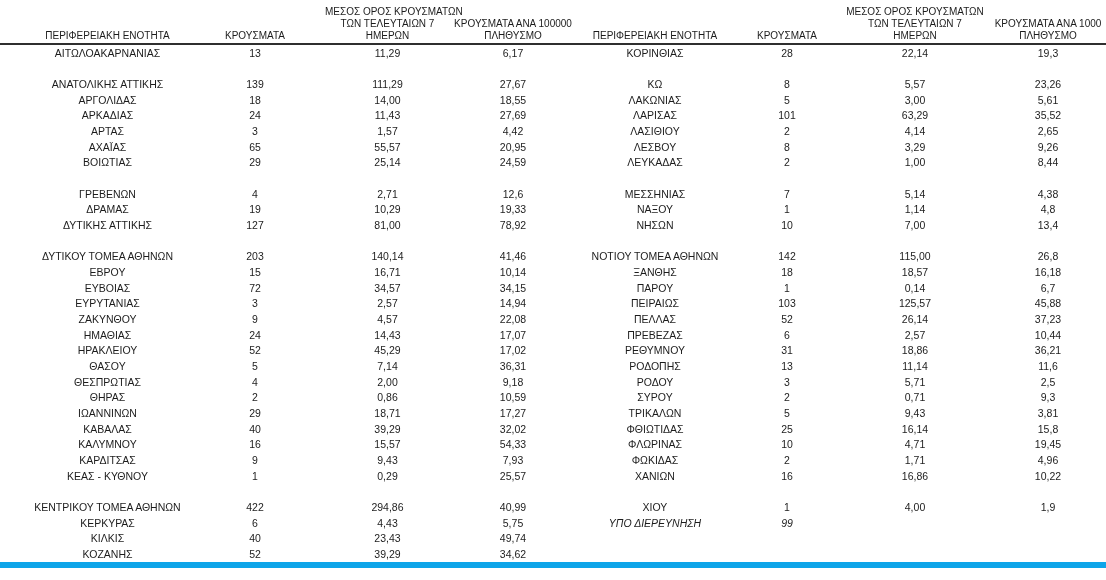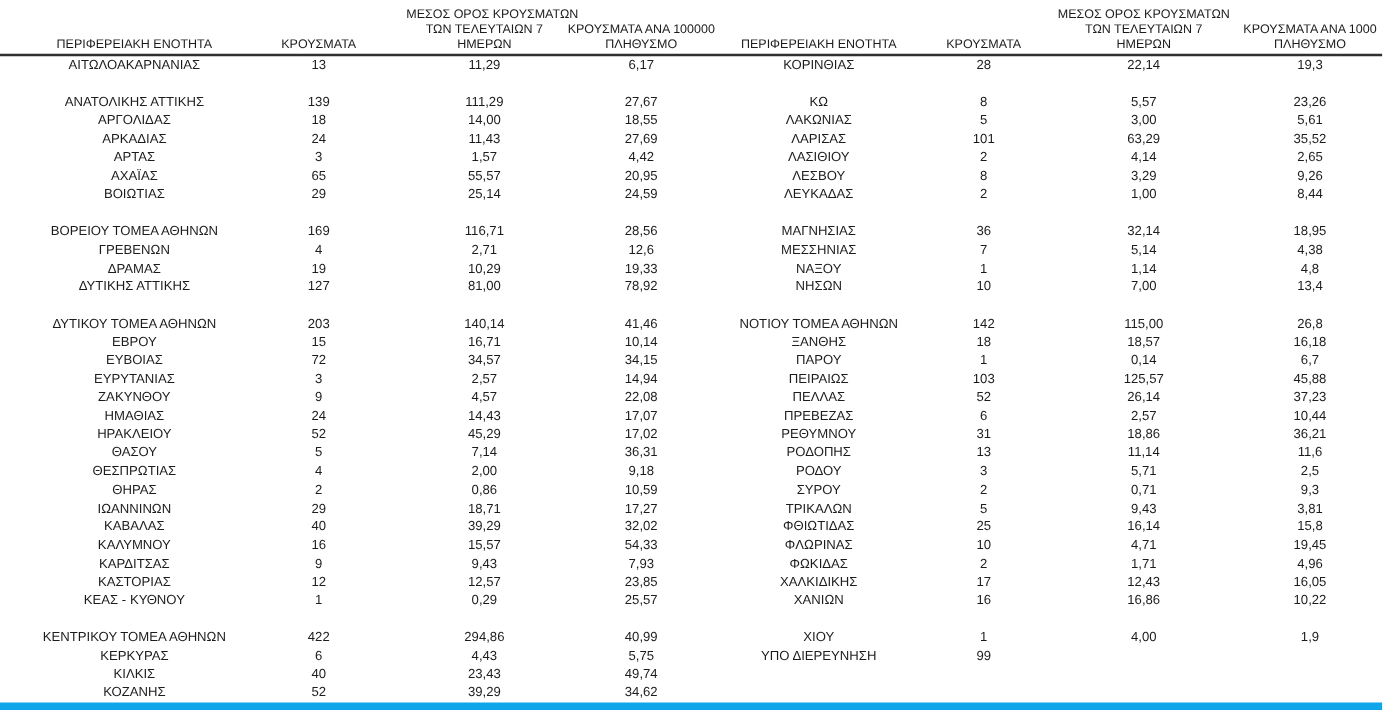--- a/index.html
+++ b/index.html
@@ -47,21 +47,21 @@
     padding-left:30px;
     align-items:center;
     box-sizing:border-box;
   }
   .cell{
     text-align:center;
     font-size:10.5px;
     line-height:1;
     white-space:nowrap;
   }
-  .italic{}
+  .italic{font-style:italic;}
 </style>
 </head>
 <body>
 
 <div id="page">
 
   <div id="header" class="grid8">
     <div class="hcell">
       <div>ΠΕΡΙΦΕΡΕΙΑΚΗ ΕΝΟΤΗΤΑ</div>
     </div>
@@ -161,30 +161,20 @@
         <div class="cell">29</div>
         <div class="cell">25,14</div>
         <div class="cell">24,59</div>
         <div class="cell">ΛΕΥΚΑΔΑΣ</div>
         <div class="cell">2</div>
         <div class="cell">1,00</div>
         <div class="cell">8,44</div>
       </div>
       <div class="row"></div>
       <div class="row">
-        <div class="cell">ΒΟΡΕΙΟΥ ΤΟΜΕΑ ΑΘΗΝΩΝ</div>
-        <div class="cell">169</div>
-        <div class="cell">116,71</div>
-        <div class="cell">28,56</div>
-        <div class="cell">ΜΑΓΝΗΣΙΑΣ</div>
-        <div class="cell">36</div>
-        <div class="cell">32,14</div>
-        <div class="cell">18,95</div>
-      </div>
-      <div class="row">
         <div class="cell">ΓΡΕΒΕΝΩΝ</div>
         <div class="cell">4</div>
         <div class="cell">2,71</div>
         <div class="cell">12,6</div>
         <div class="cell">ΜΕΣΣΗΝΙΑΣ</div>
         <div class="cell">7</div>
         <div class="cell">5,14</div>
         <div class="cell">4,38</div>
       </div>
       <div class="row">
@@ -342,30 +332,20 @@
         <div class="cell">ΚΑΡΔΙΤΣΑΣ</div>
         <div class="cell">9</div>
         <div class="cell">9,43</div>
         <div class="cell">7,93</div>
         <div class="cell">ΦΩΚΙΔΑΣ</div>
         <div class="cell">2</div>
         <div class="cell">1,71</div>
         <div class="cell">4,96</div>
       </div>
       <div class="row">
-        <div class="cell">ΚΑΣΤΟΡΙΑΣ</div>
-        <div class="cell">12</div>
-        <div class="cell">12,57</div>
-        <div class="cell">23,85</div>
-        <div class="cell">ΧΑΛΚΙΔΙΚΗΣ</div>
-        <div class="cell">17</div>
-        <div class="cell">12,43</div>
-        <div class="cell">16,05</div>
-      </div>
-      <div class="row">
         <div class="cell">ΚΕΑΣ - ΚΥΘΝΟΥ</div>
         <div class="cell">1</div>
         <div class="cell">0,29</div>
         <div class="cell">25,57</div>
         <div class="cell">ΧΑΝΙΩΝ</div>
         <div class="cell">16</div>
         <div class="cell">16,86</div>
         <div class="cell">10,22</div>
       </div>
       <div class="row"></div>

